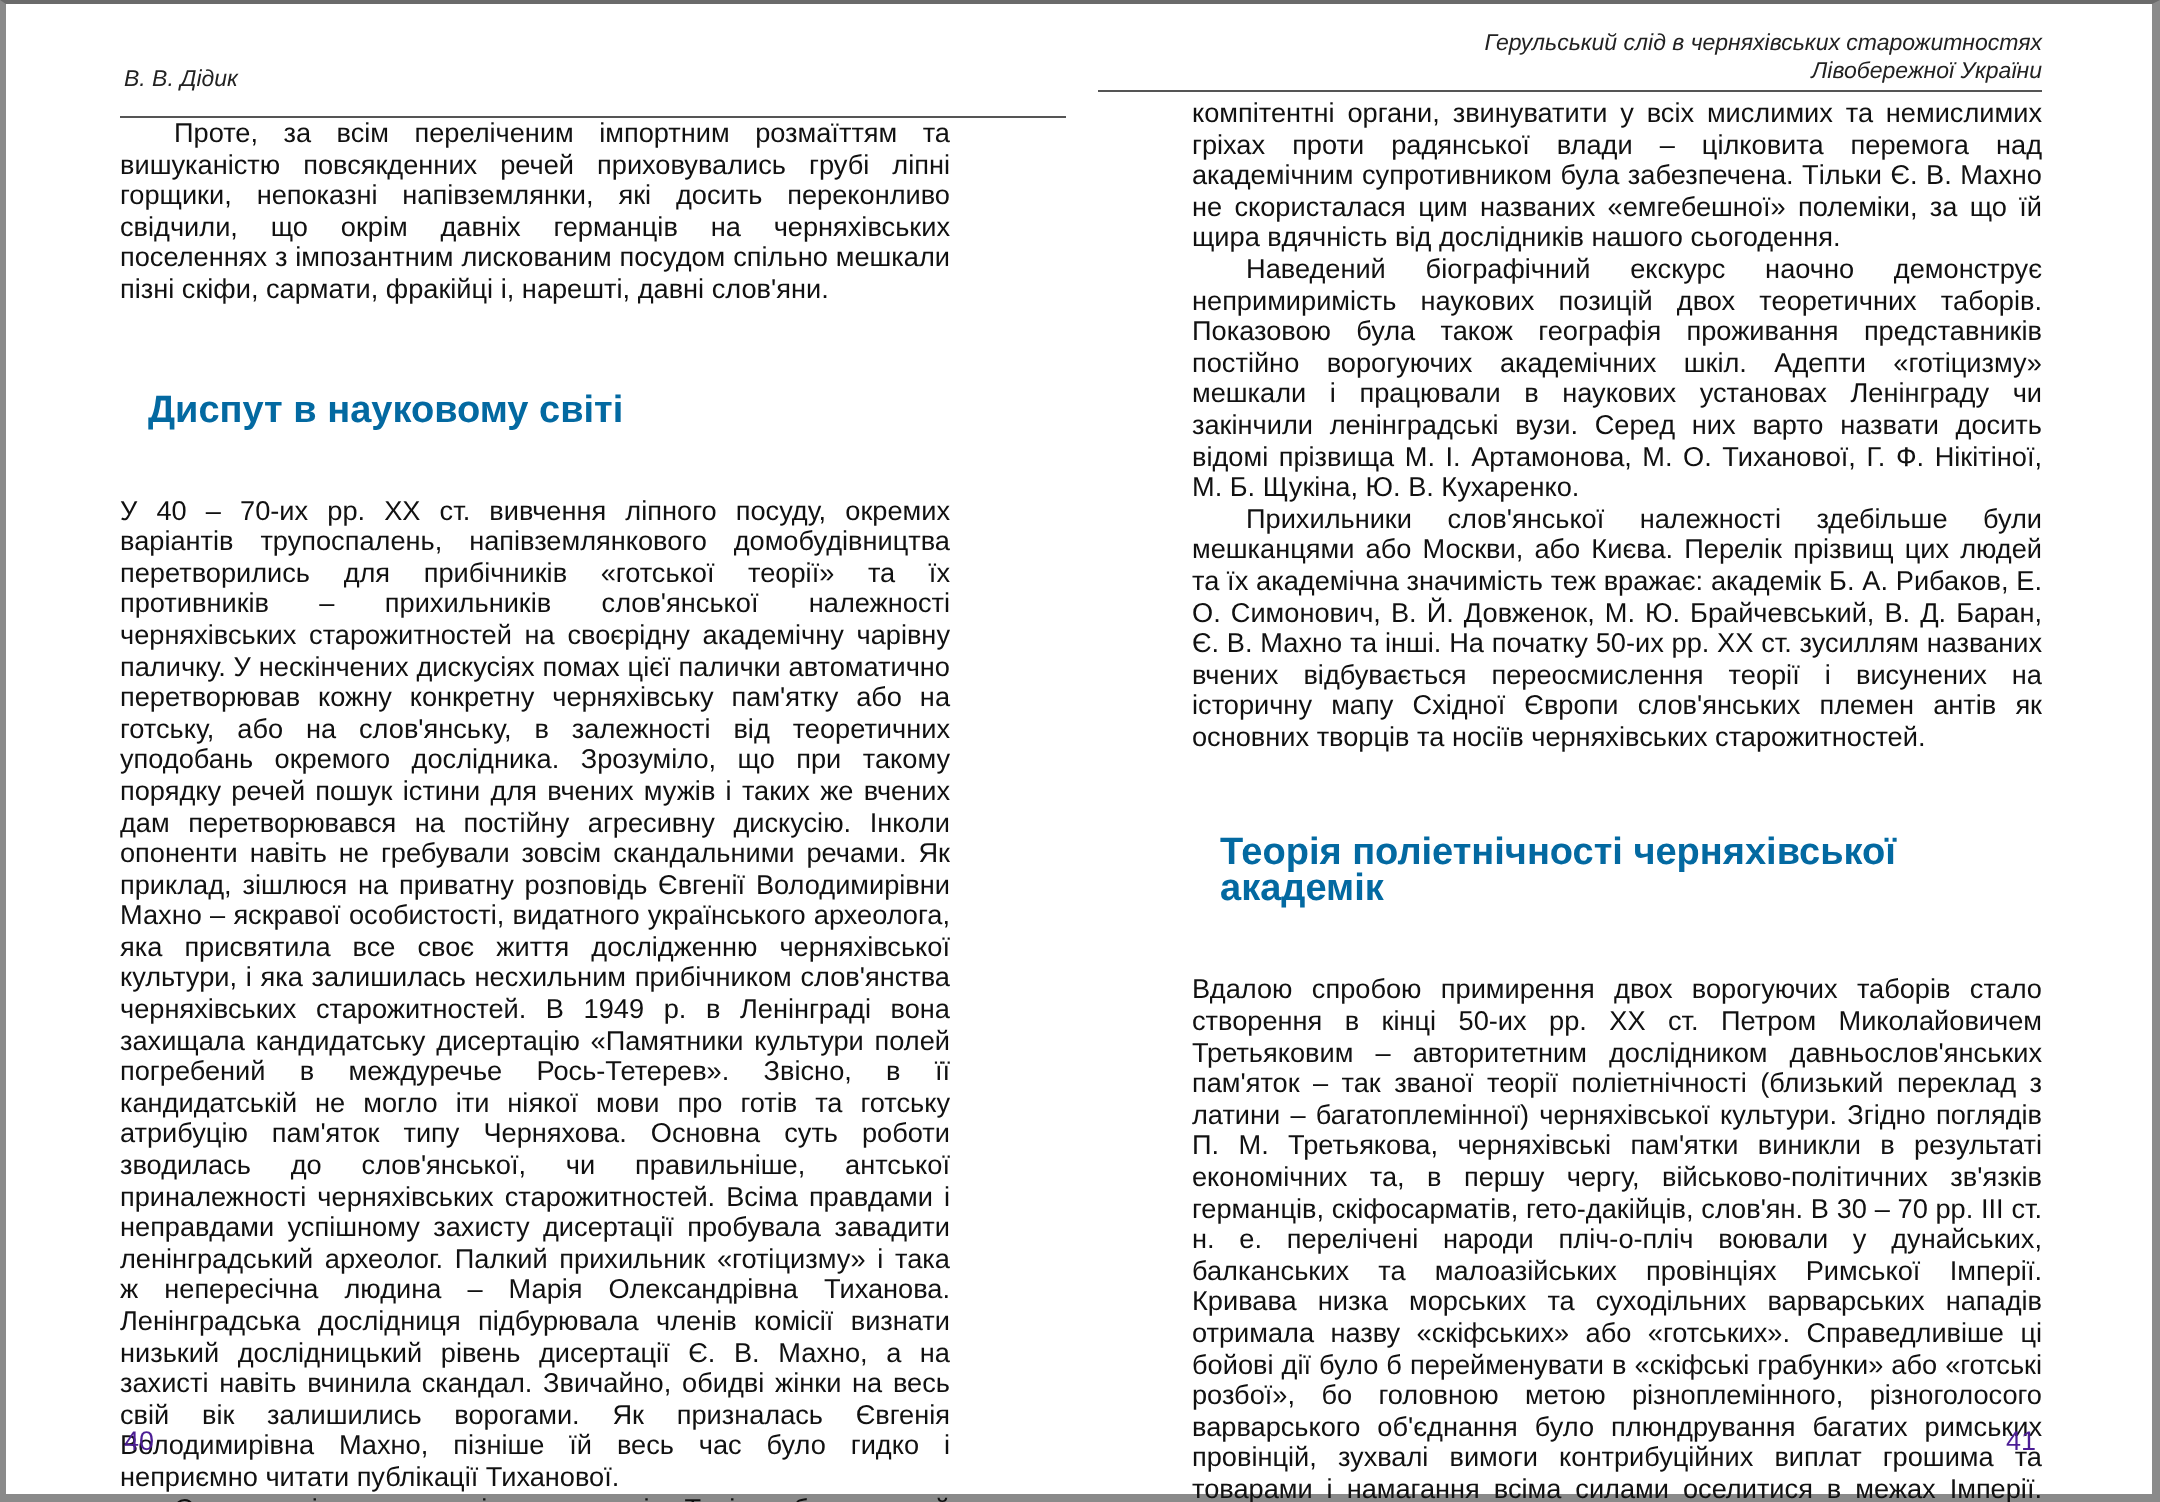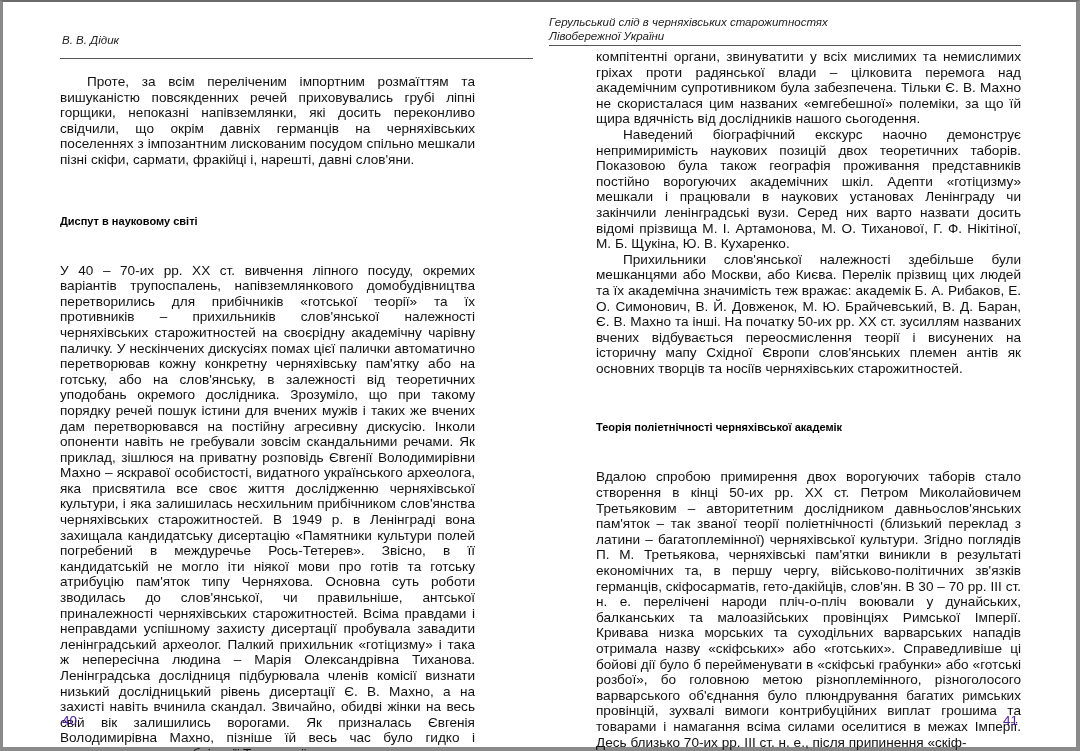--- a/index.html
+++ b/index.html
@@ -26,37 +26,37 @@
   .page.right { left: 593px; width: 425px; }
   .running-head {
     font-style: italic;
     font-size: 11.5px;
     line-height: 14px;
     color: #222;
     border-bottom: 1px solid #555;
   }
   .page.left .running-head { padding-top: 31px; padding-bottom: 11px; margin-right: -58px; margin-left: 0; }
   .page.left .running-head span { margin-left: 2px; }
-  .page.right .running-head { padding-top: 13px; padding-bottom: 2px; margin-left: -47px; }
+  .page.right .running-head { text-align: right; padding-top: 13px; padding-bottom: 2px; margin-left: -47px; }
   .body-text {
     font-size: 13.6px;
     line-height: 15.6px;
     text-align: justify;
     color: #111;
   }
   .body-text p { margin: 0; }
   .body-text p.indent { text-indent: 27px; }
-  .page.left .first-block { margin-top: 15px; }
+  .page.left .first-block { }
   .page.right .first-block { margin-top: 3px; }
   .section-title {
     font-weight: bold;
-    font-size: 11px;
+    font-size: 19px;
     line-height: 18px;
-    margin: 0;
-    color: #000000;
+    margin: 14px;
+    color: #0369a1;
   }
   .page.left .section-title { margin-top: 44px; }
   .page.left .section-body { margin-top: 33px; }
   .page.right .section-title { margin-top: 42px; }
   .page.right .section-body { margin-top: 33px; }
   .folio {
     position: absolute;
     bottom: 19px;
     font-size: 13.5px;
     color: #4c1d95;

